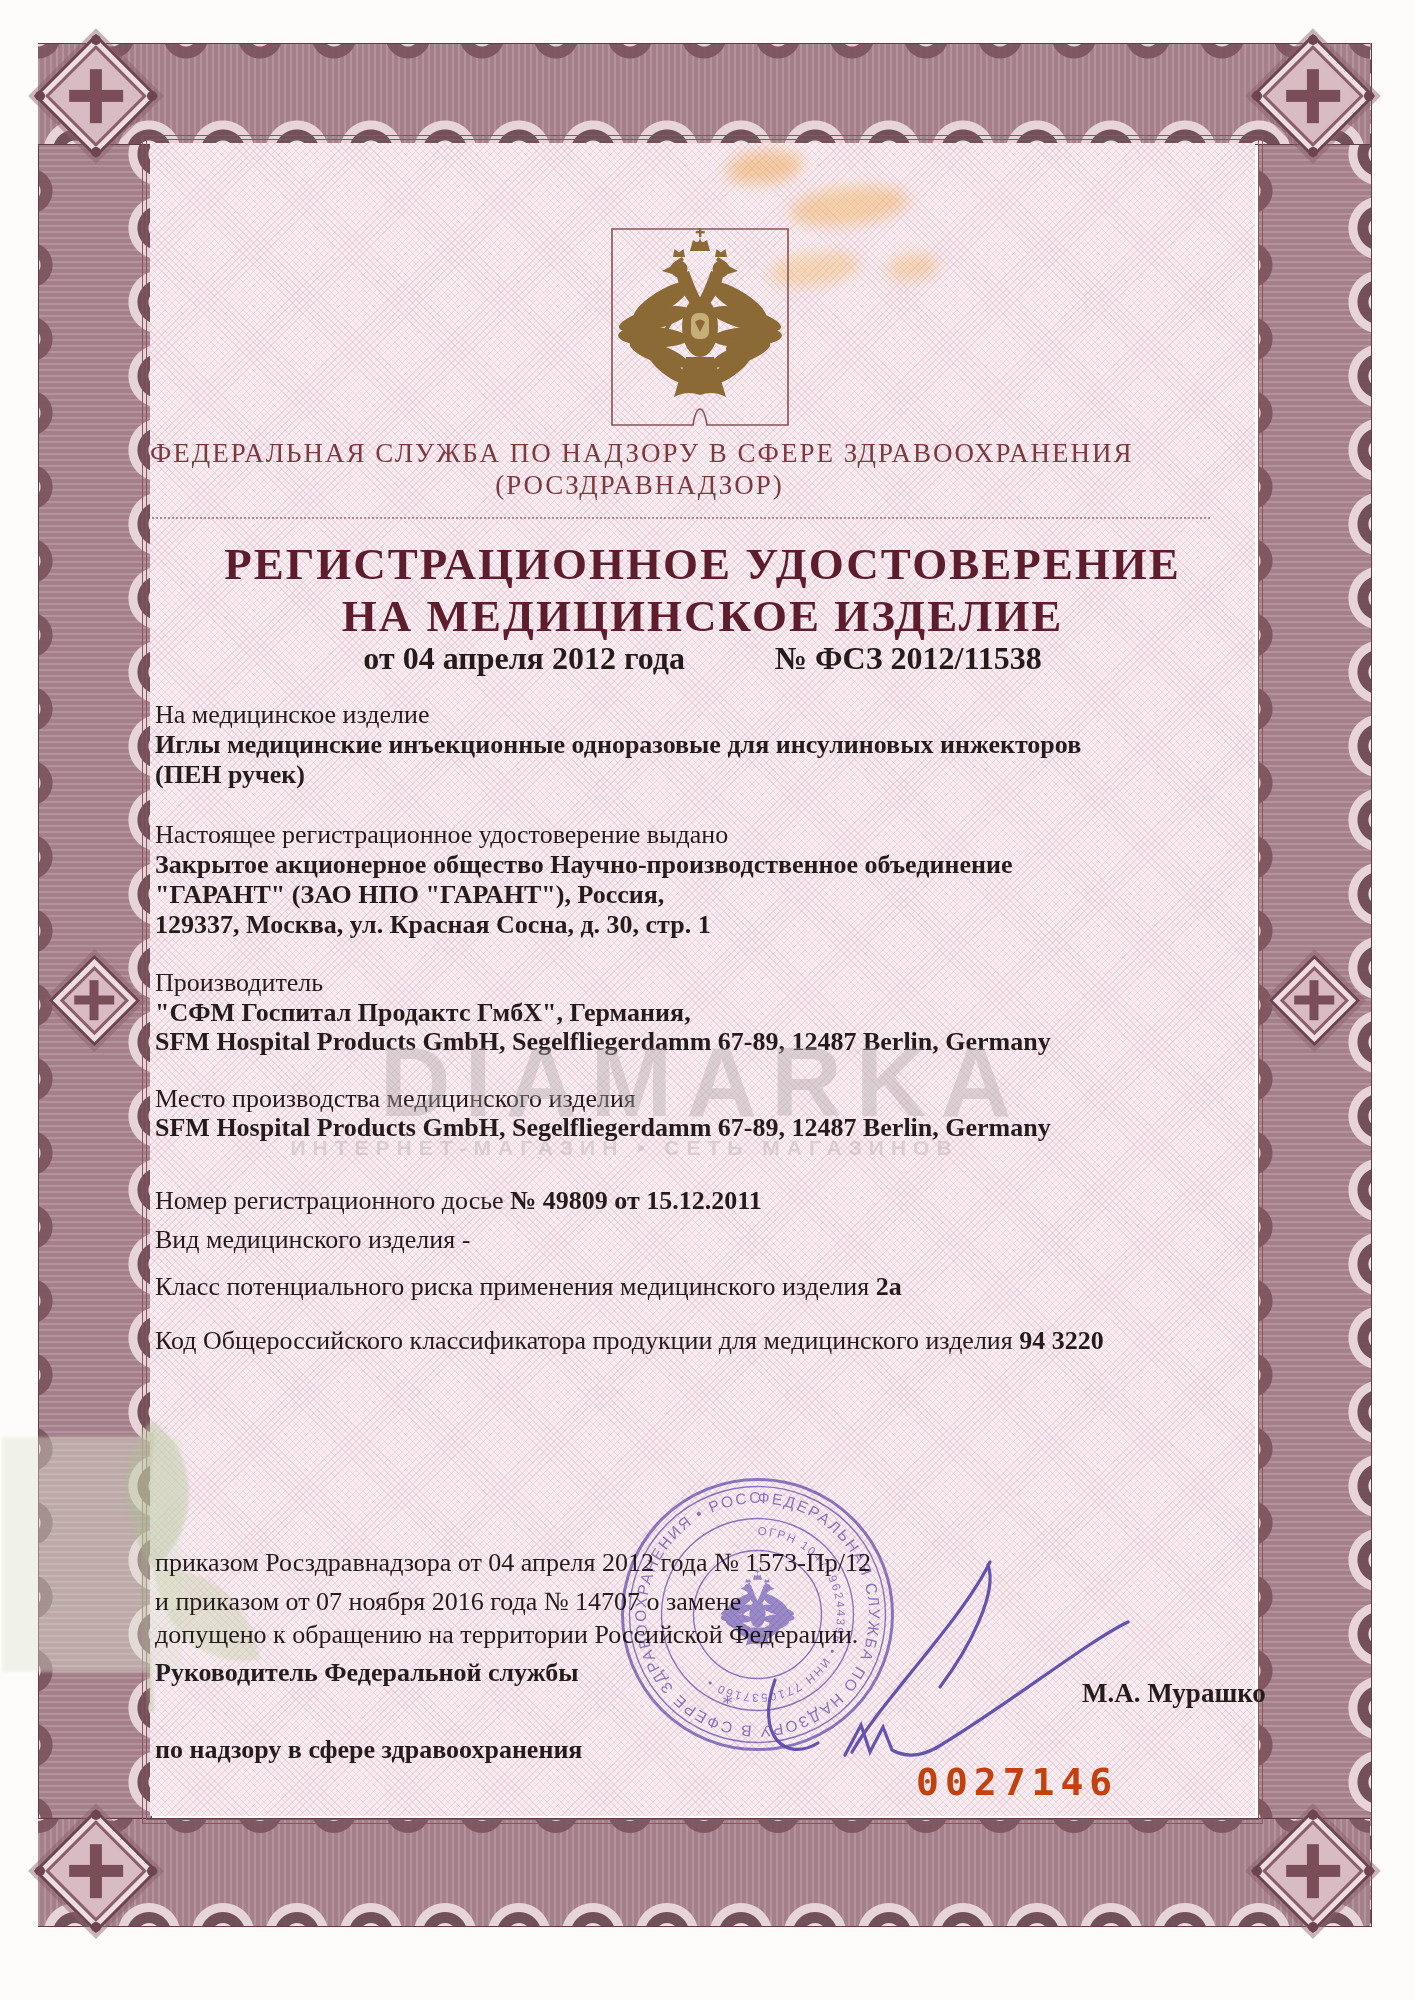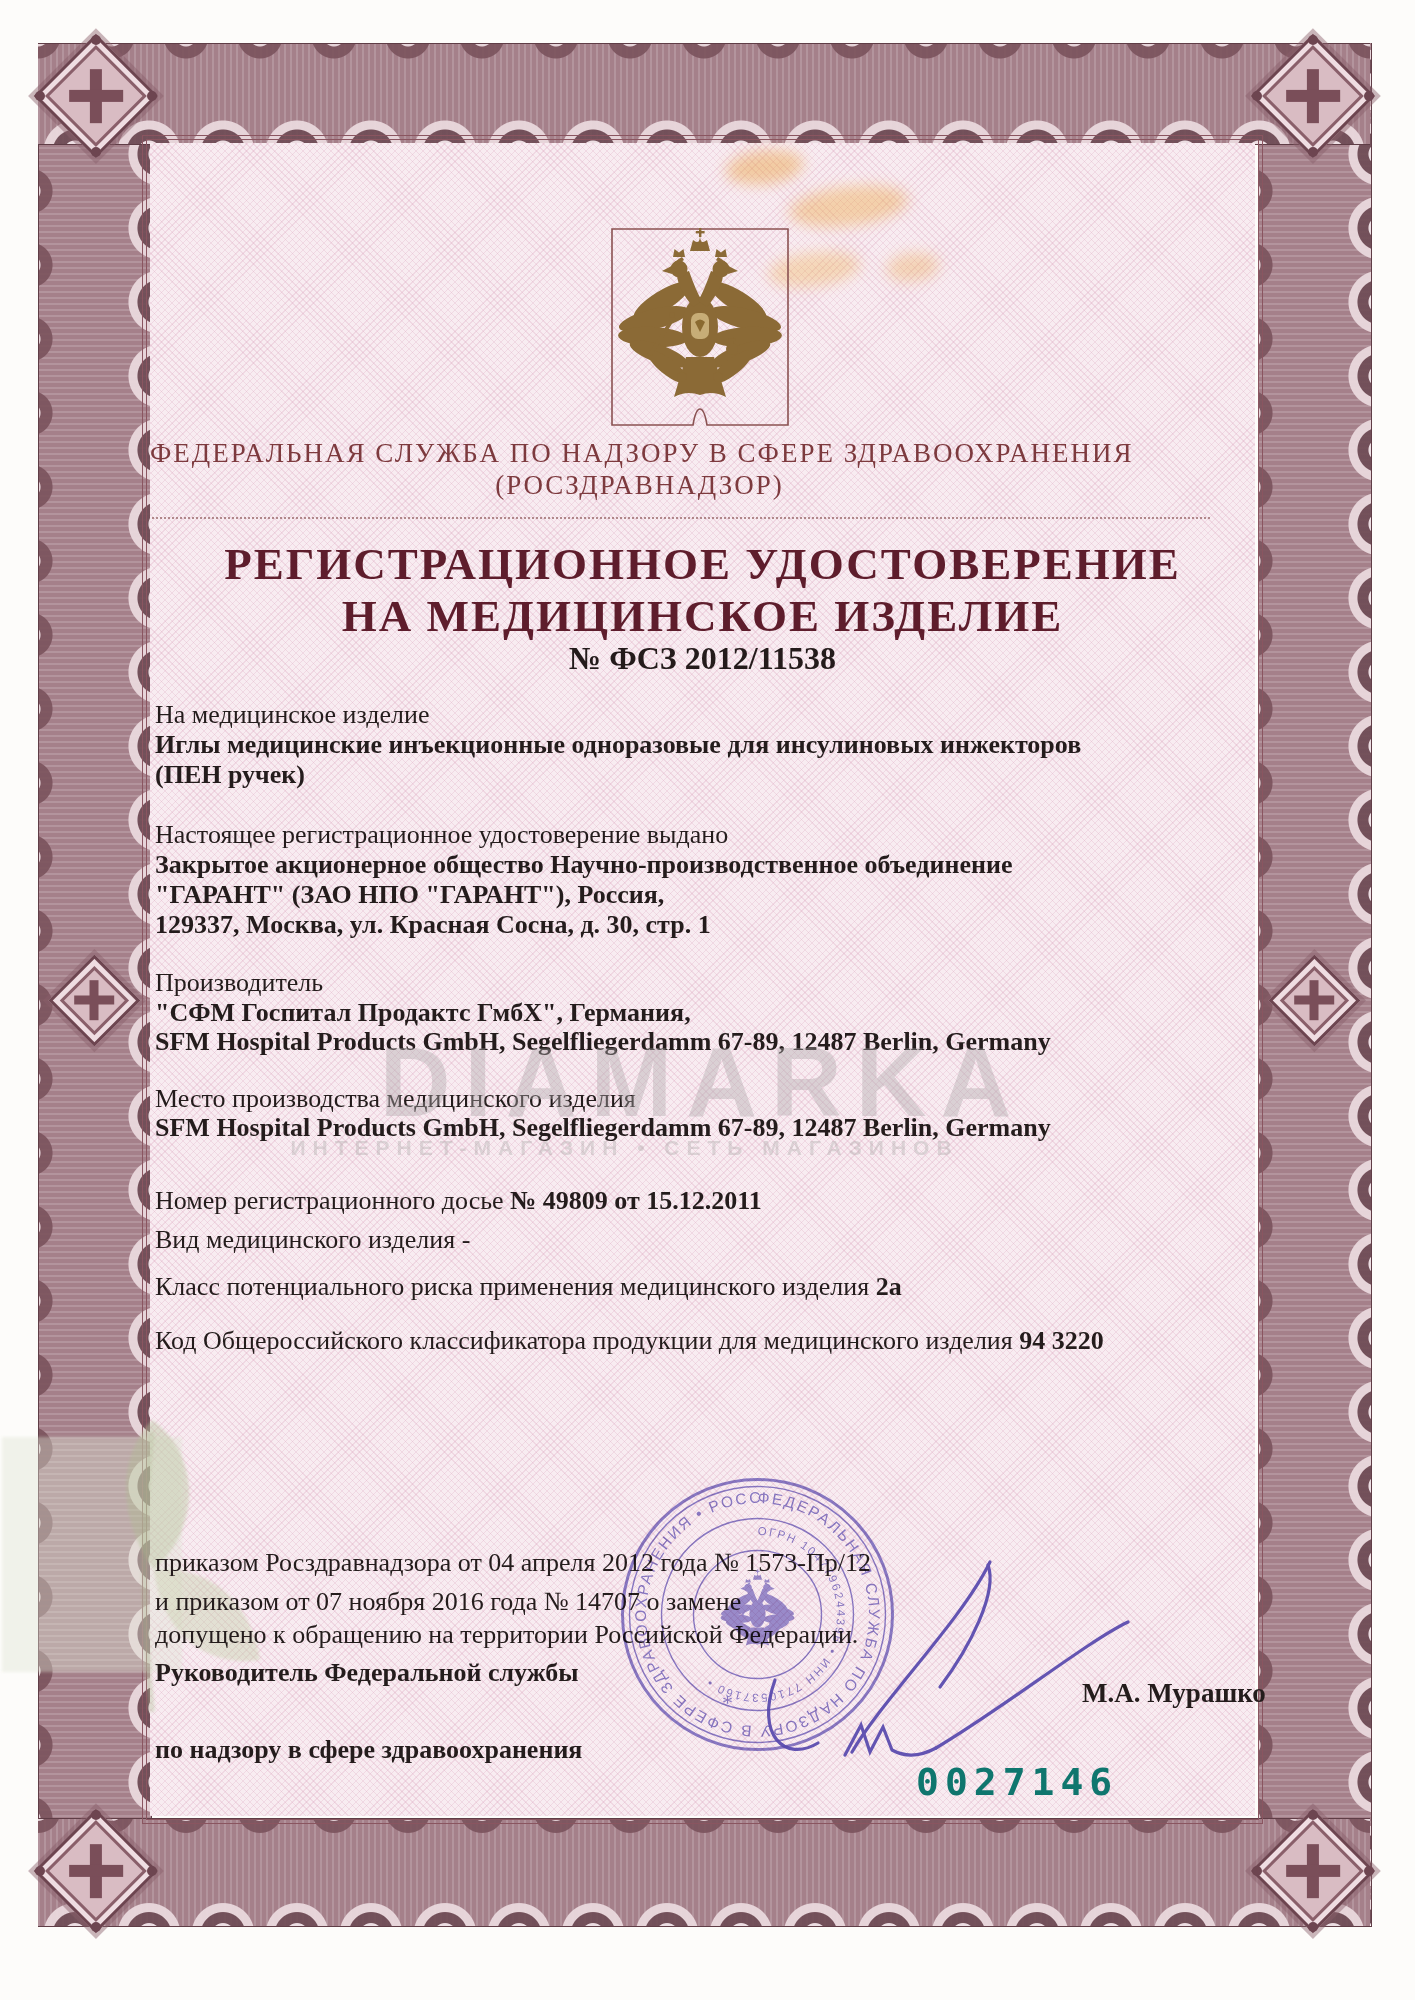--- a/index.html
+++ b/index.html
@@ -57,21 +57,21 @@
     font-size:27px;letter-spacing:2px;white-space:nowrap;}
   .rule-dotted{left:152px;top:517px;width:1058px;border-top:2px dotted rgba(154,106,106,.75);}
   .title-line{left:150px;width:1105px;text-align:center;color:#5e1d2c;font-weight:bold;
     font-size:45px;letter-spacing:2px;white-space:nowrap;}
   .date-row{left:150px;top:640px;width:1105px;display:flex;justify-content:center;gap:90px;
     color:#241b1b;font-weight:bold;font-size:32px;white-space:nowrap;}
   .body-line{left:155px;width:1095px;color:#241c1c;font-size:26px;line-height:30px;white-space:nowrap;}
   .b{font-weight:bold;}
   .sig-name{left:1082px;top:1678px;color:#241c1c;font-weight:bold;font-size:27px;white-space:nowrap;}
   .serial{left:916px;top:1760px;font-family:"DejaVu Sans Mono", monospace;font-weight:bold;
-    font-size:38px;letter-spacing:6px;color:#0f766e;white-space:nowrap;}
+    font-size:38px;letter-spacing:6px;color:#c2410c;white-space:nowrap;}
 
   
   .wm-brand{left:150px;top:1026px;width:1105px;text-align:center;z-index:30;pointer-events:none;
     font-family:"Liberation Sans", sans-serif;font-weight:bold;font-size:98px;letter-spacing:14px;
     color:rgba(172,167,169,.40);}
   .wm-tag{left:150px;top:1136px;width:949px;text-align:center;z-index:30;pointer-events:none;
     font-family:"Liberation Sans", sans-serif;font-weight:bold;font-size:21px;letter-spacing:7px;
     text-transform:uppercase;color:rgba(172,167,169,.38);}
   .orange-smear{left:698px;top:122px;width:245px;height:195px;transform:rotate(-7deg);
     filter:blur(7px);opacity:.55;z-index:4;
@@ -198,20 +198,21 @@
   <path d="M85 95 q5 -5 10 0 q-3 6 -5 10 q-2 -4 -5 -10" fill="#8a6a30"></path>
 </svg>
 
 <div class="service-line abs txt" style="top:438px;">ФЕДЕРАЛЬНАЯ СЛУЖБА ПО НАДЗОРУ В СФЕРЕ ЗДРАВООХРАНЕНИЯ</div>
 <div class="service-line abs txt" style="top:470px;">(РОСЗДРАВНАДЗОР)</div>
 <div class="rule-dotted abs"></div>
 
 <div class="title-line abs txt" style="top:538px;">РЕГИСТРАЦИОННОЕ УДОСТОВЕРЕНИЕ</div>
 <div class="title-line abs txt" style="top:590px;">НА МЕДИЦИНСКОЕ ИЗДЕЛИЕ</div>
 <div class="date-row abs txt">
+  <span>от  04 апреля 2012 года</span>
   <span>№  ФСЗ 2012/11538</span>
 </div>
 
 <div class="body-line abs txt" style="top:700px;">На медицинское изделие</div>
 <div class="body-line abs txt b" style="top:730px;">Иглы медицинские инъекционные одноразовые для инсулиновых инжекторов</div>
 <div class="body-line abs txt b" style="top:760px;">(ПЕН ручек)</div>
 
 <div class="body-line abs txt" style="top:820px;">Настоящее регистрационное удостоверение выдано</div>
 <div class="body-line abs txt b" style="top:850px;">Закрытое акционерное общество Научно-производственное объединение</div>
 <div class="body-line abs txt b" style="top:880px;">"ГАРАНТ" (ЗАО НПО "ГАРАНТ"), Россия,</div>

